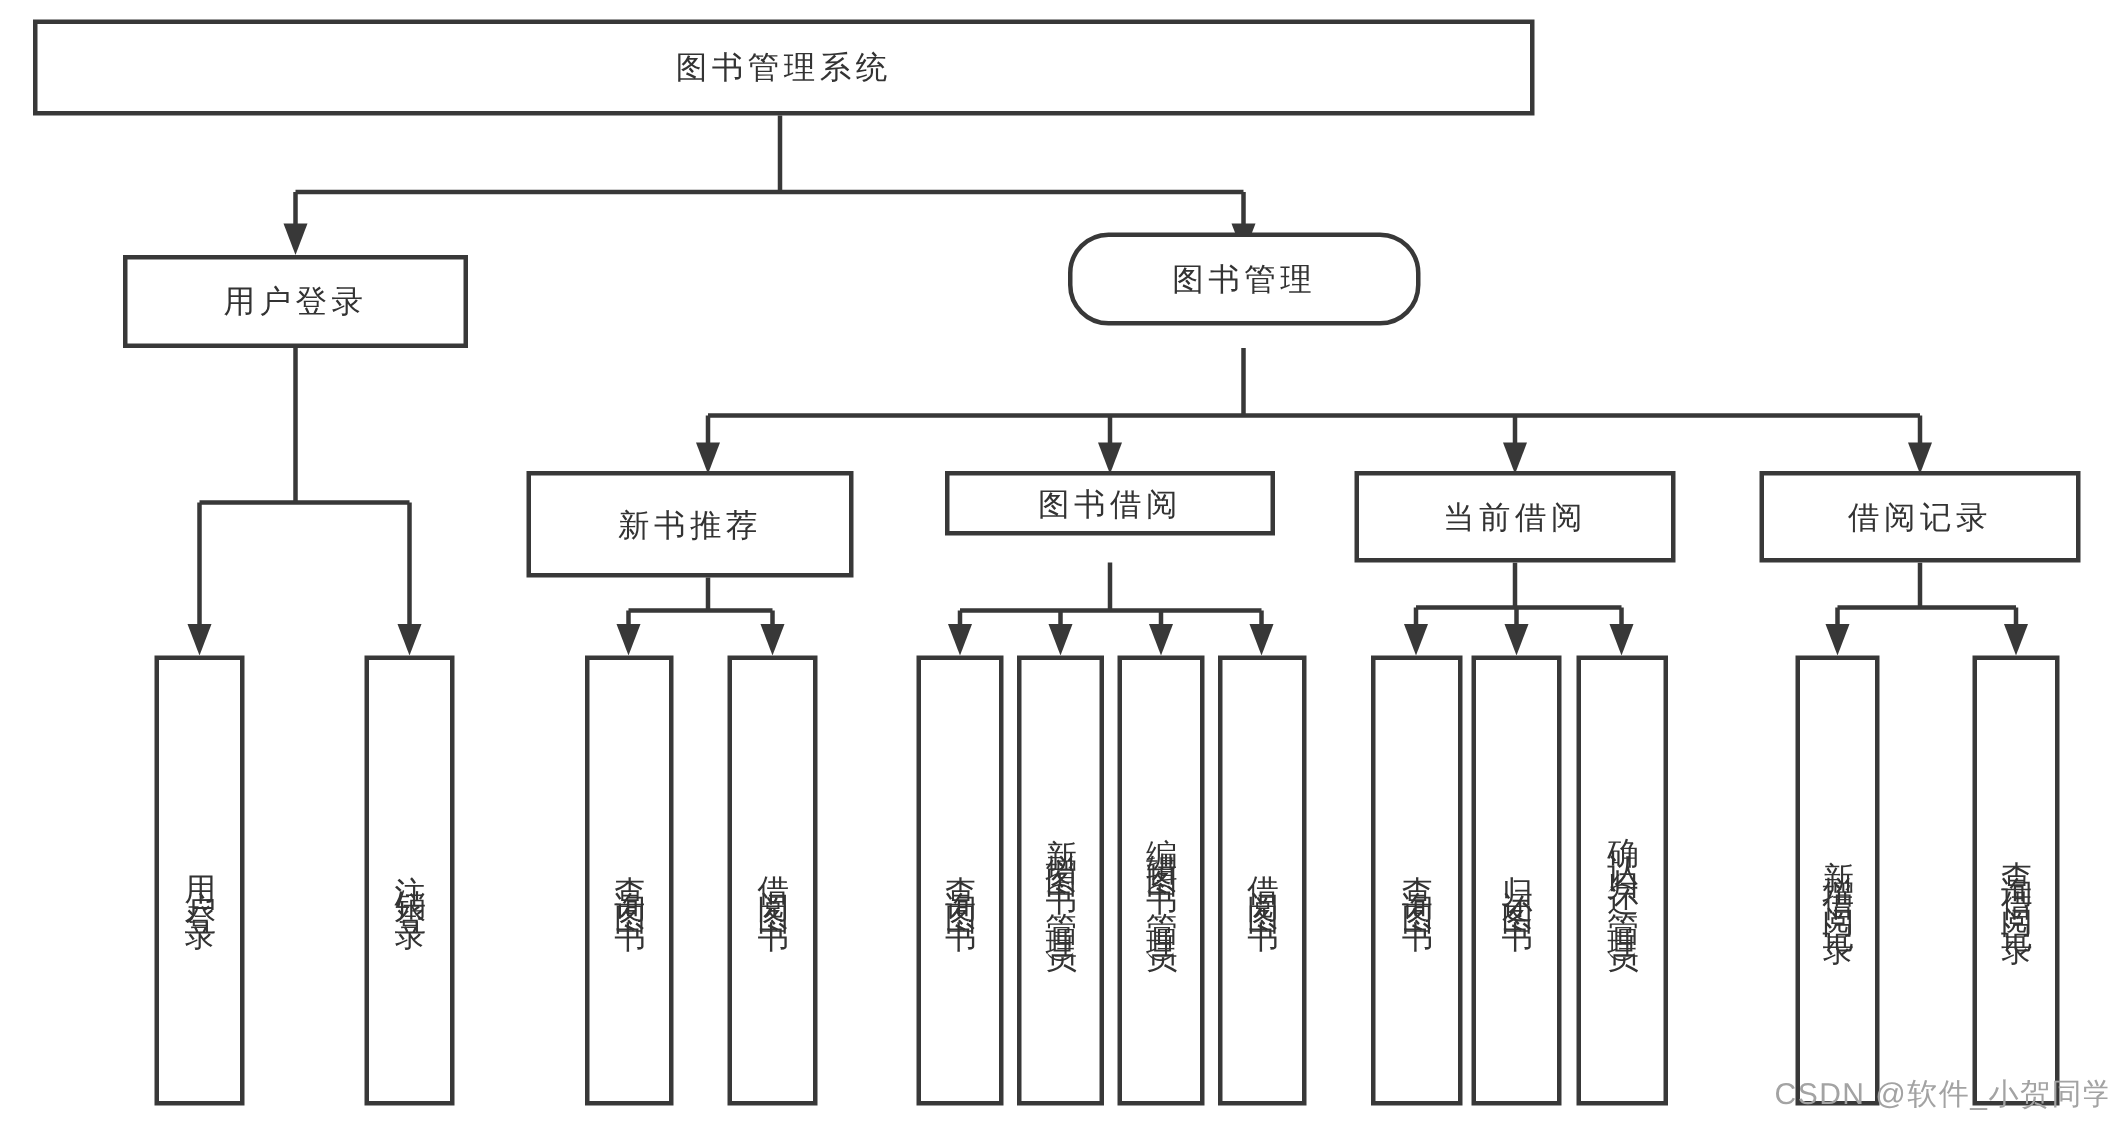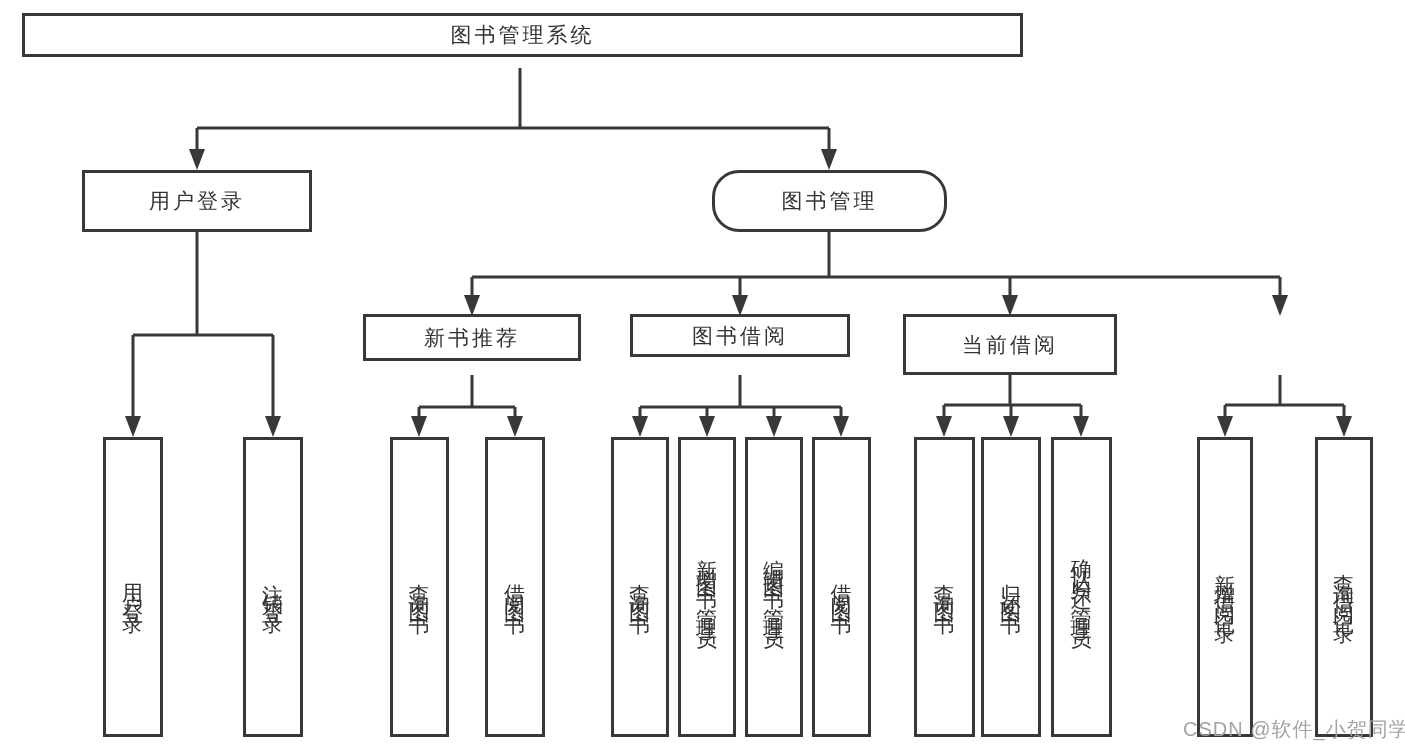--- a/index.html
+++ b/index.html
@@ -92,39 +92,42 @@
       <polygon points="766,416 782,416 774,437"></polygon>
       <polygon points="833,416 849,416 841,437"></polygon>
       <polygon points="936,416 952,416 944,437"></polygon>
       <polygon points="1003,416 1019,416 1011,437"></polygon>
       <polygon points="1073,416 1089,416 1081,437"></polygon>
       <polygon points="1217,416 1233,416 1225,437"></polygon>
       <polygon points="1336,416 1352,416 1344,437"></polygon>
     </g>
   </svg>
 
-  <div class="node h" style="left:22px;top:13px;width:1001px;height:44px;">
+  <div class="node h" style="left:22px;top:13px;width:1001px;height:64px;">
     <span>图书管理系统</span>
   </div>
 
   <div class="node h" style="left:82px;top:170px;width:230px;height:62px;">
     <span>用户登录</span>
   </div>
-  <div class="node h" style="left:712px;top:170px;width:235px;height:62px;border-radius:27px;">
+  <div class="node h" style="left:712px;top:155px;width:235px;height:62px;border-radius:27px;">
     <span>图书管理</span>
   </div>
 
-  <div class="node h" style="left:363px;top:314px;width:218px;height:47px;">
+  <div class="node h" style="left:351px;top:314px;width:218px;height:71px;">
     <span>新书推荐</span>
   </div>
   <div class="node h" style="left:630px;top:314px;width:220px;height:43px;">
     <span>图书借阅</span>
   </div>
   <div class="node h" style="left:903px;top:314px;width:214px;height:61px;align-items:center;">
     <span>当前借阅</span>
+  </div>
+  <div class="node h" style="left:1173px;top:314px;width:214px;height:61px;">
+    <span>借阅记录</span>
   </div>
 
   <div class="node v" style="left:103px;top:437px;width:60px;height:300px;">
     <span>用户登录</span>
   </div>
   <div class="node v" style="left:243px;top:437px;width:60px;height:300px;">
     <span>注销登录</span>
   </div>
 
   <div class="node v" style="left:390px;top:437px;width:59px;height:300px;">

